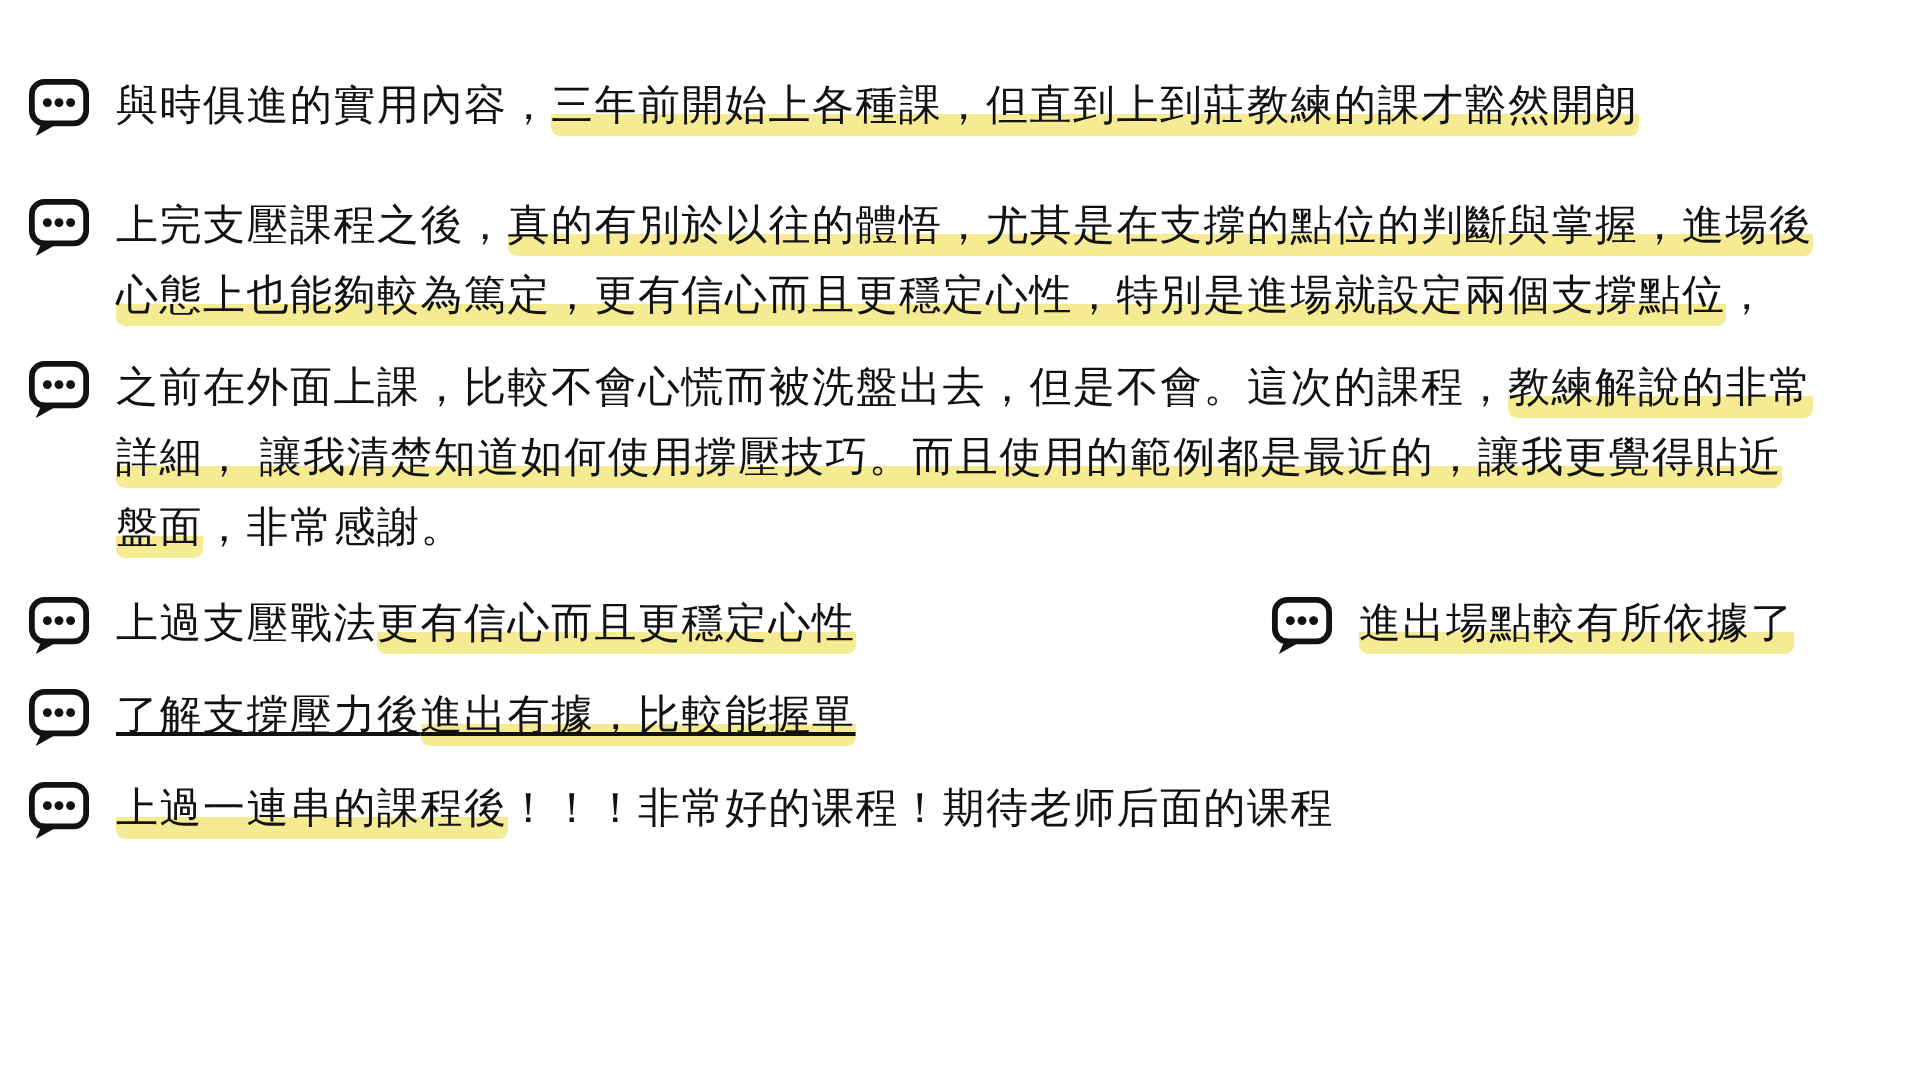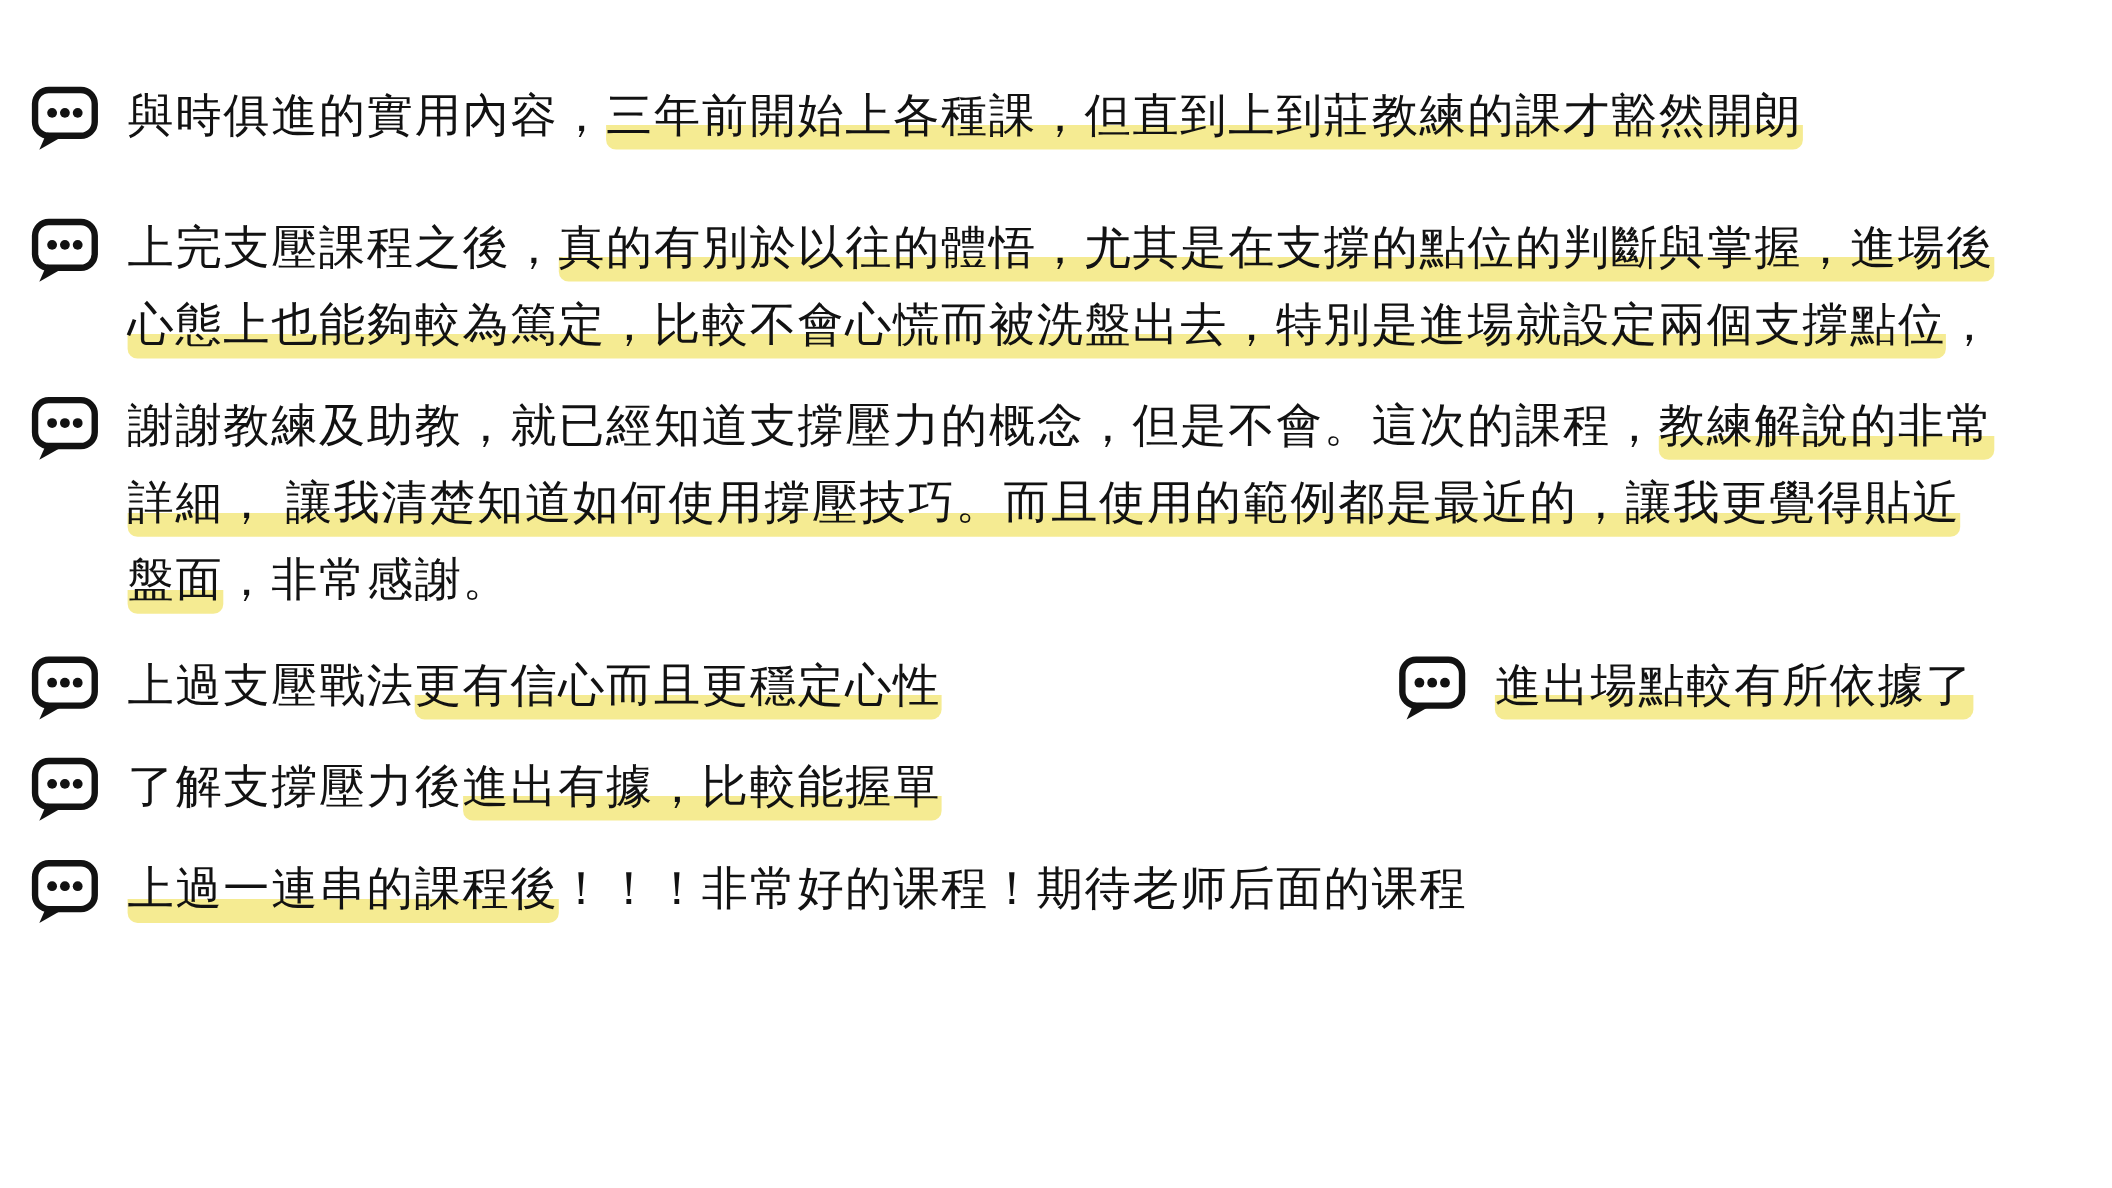--- a/index.html
+++ b/index.html
@@ -19,21 +19,21 @@
   .row{
     display:flex;
     flex-direction:row;
     align-items:flex-start;
   }
   
   .row:nth-child(1){margin-bottom:50px;}
   .row:nth-child(2){margin-bottom:22px;}
   .row:nth-child(3){margin-bottom:26px;}
   .row:nth-child(4){margin-bottom:22px;}
-  .row:nth-child(5){margin-bottom:23px;}
+  .row:nth-child(5){margin-bottom:23px;text-decoration:underline;}
   .row:nth-child(6){margin-bottom:37px;}
   .row .item + .item{
     margin-left:auto;
     margin-right:96px;
   }
   .item{
     display:flex;
     flex-direction:row;
     align-items:flex-start;
   }
@@ -88,37 +88,37 @@
     <svg viewBox="0 0 64 64" aria-hidden="true">
       <rect x="4" y="7" width="56" height="43" rx="13" fill="#ffffff" stroke="#121212" stroke-width="6"></rect>
       <path d="M15 47 L8 63 L31 50 Z" fill="#121212"></path>
       <circle cx="20" cy="28.5" r="4.6" fill="#121212"></circle>
       <circle cx="32" cy="28.5" r="4.6" fill="#121212"></circle>
       <circle cx="44" cy="28.5" r="4.6" fill="#121212"></circle>
     </svg>
   </span>
 <div class="text">
           <div class="line"><span>上完支壓課程之後，</span><span class="hl">真的有別於以往的體悟，尤其是在支撐的點位的判斷與掌握，進場後</span></div>
-          <div class="line"><span class="hl">心態上也能夠較為篤定，比較不會心慌而被洗盤出去，特別是進場就設定兩個支撐點位</span><span>，</span></div>
+          <div class="line"><span class="hl">心態上也能夠較為篤定，更有信心而且更穩定心性，特別是進場就設定兩個支撐點位</span><span>，</span></div>
         </div>
       </div>
     </div>
     <div class="row">
       <div class="item">
   <span class="bubble">
     <svg viewBox="0 0 64 64" aria-hidden="true">
       <rect x="4" y="7" width="56" height="43" rx="13" fill="#ffffff" stroke="#121212" stroke-width="6"></rect>
       <path d="M15 47 L8 63 L31 50 Z" fill="#121212"></path>
       <circle cx="20" cy="28.5" r="4.6" fill="#121212"></circle>
       <circle cx="32" cy="28.5" r="4.6" fill="#121212"></circle>
       <circle cx="44" cy="28.5" r="4.6" fill="#121212"></circle>
     </svg>
   </span>
 <div class="text">
-          <div class="line"><span>謝謝教練及助教，就已經知道支撐壓力的概念，但是不會。這次的課程，</span><span class="hl">教練解說的非常</span></div>
+          <div class="line"><span>之前在外面上課，比較不會心慌而被洗盤出去，但是不會。這次的課程，</span><span class="hl">教練解說的非常</span></div>
           <div class="line"><span class="hl">詳細， 讓我清楚知道如何使用撐壓技巧。而且使用的範例都是最近的，讓我更覺得貼近</span></div>
           <div class="line"><span class="hl">盤面</span><span>，非常感謝。</span></div>
         </div>
       </div>
     </div>
     <div class="row">
       <div class="item">
   <span class="bubble">
     <svg viewBox="0 0 64 64" aria-hidden="true">
       <rect x="4" y="7" width="56" height="43" rx="13" fill="#ffffff" stroke="#121212" stroke-width="6"></rect>

